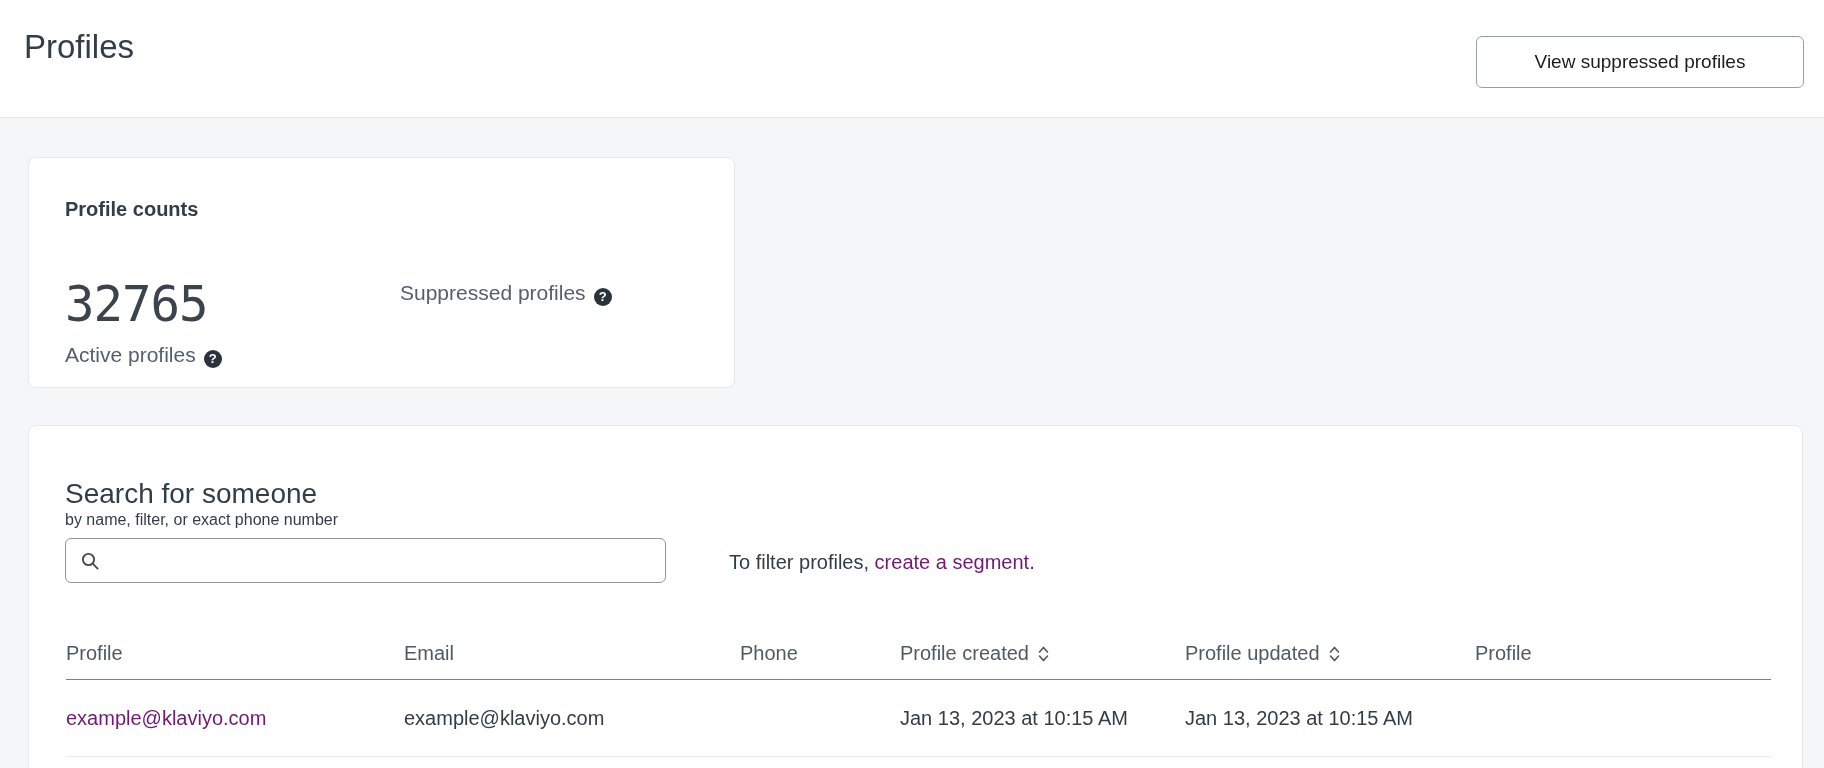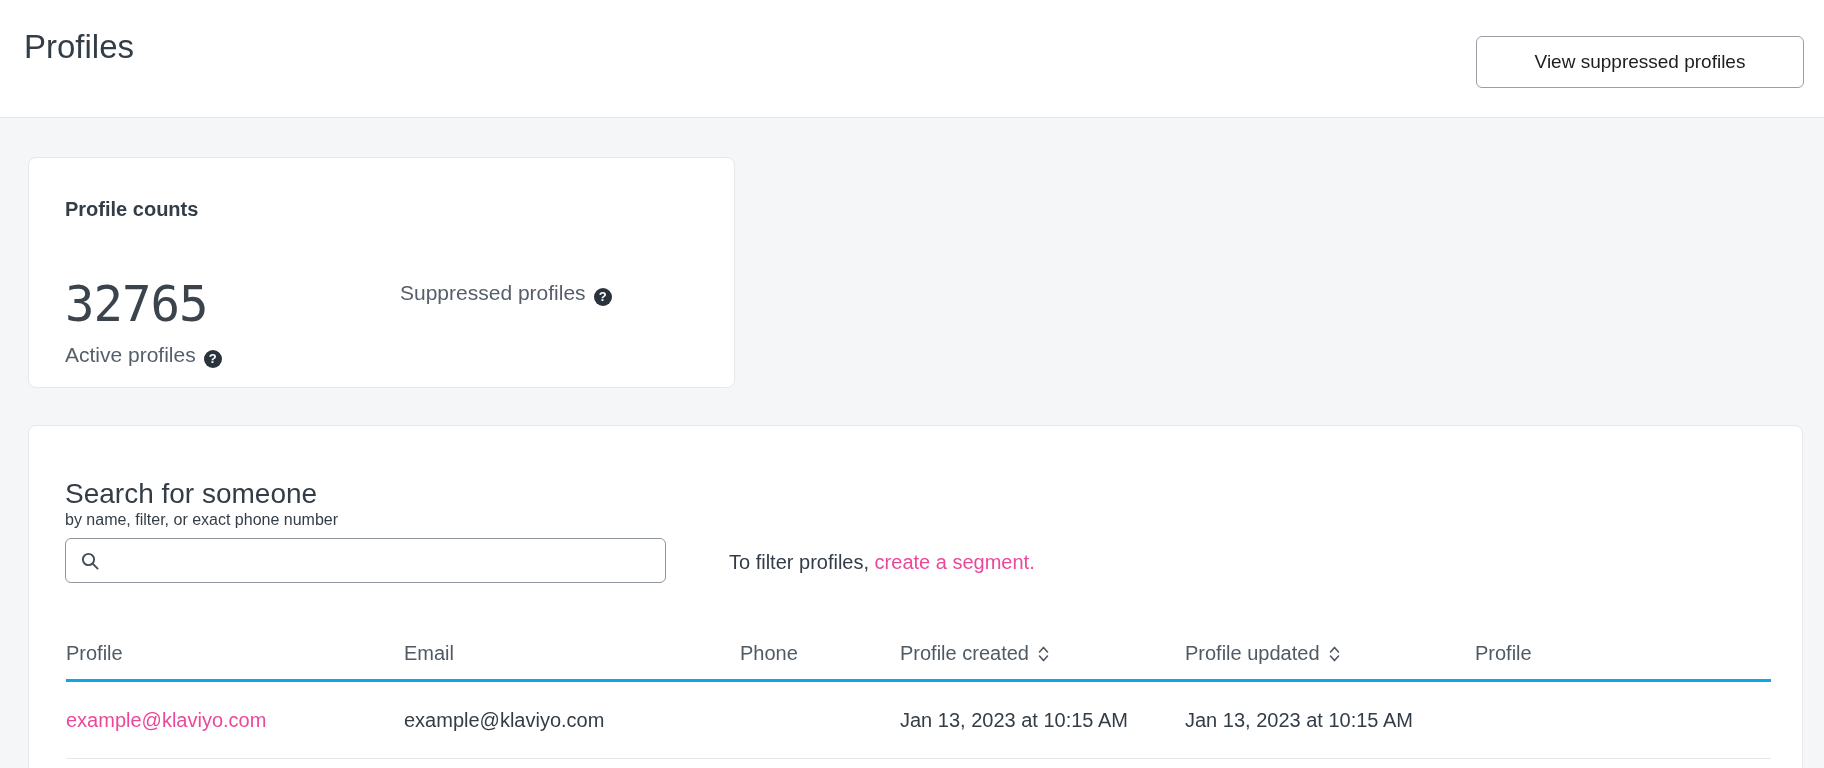--- a/index.html
+++ b/index.html
@@ -198,41 +198,41 @@
   .filter-note {
     position: absolute;
     left: 700px;
     top: 123px;
     font-size: 20px;
     color: #333d47;
     line-height: 26px;
     white-space: nowrap;
   }
   .link {
-    color: #ec4899;
+    color: #701a75;
     text-decoration: none;
     cursor: pointer;
   }
 
   
   .tbl {
     position: absolute;
     left: 37px;
     top: 216px;
     width: 1705px;
     border-collapse: collapse;
     table-layout: fixed;
   }
   .tbl th {
     text-align: left;
     font-weight: 400;
     font-size: 20px;
     color: #505a65;
     padding: 0 0 14px 0;
-    border-bottom: 3px solid #0ea5e9;
+    border-bottom: 1px solid #0ea5e9;
     vertical-align: bottom;
     white-space: nowrap;
   }
   .th-inner {
     display: inline-flex;
     align-items: center;
     gap: 8px;
   }
   .sort-icon {
     width: 13px;

